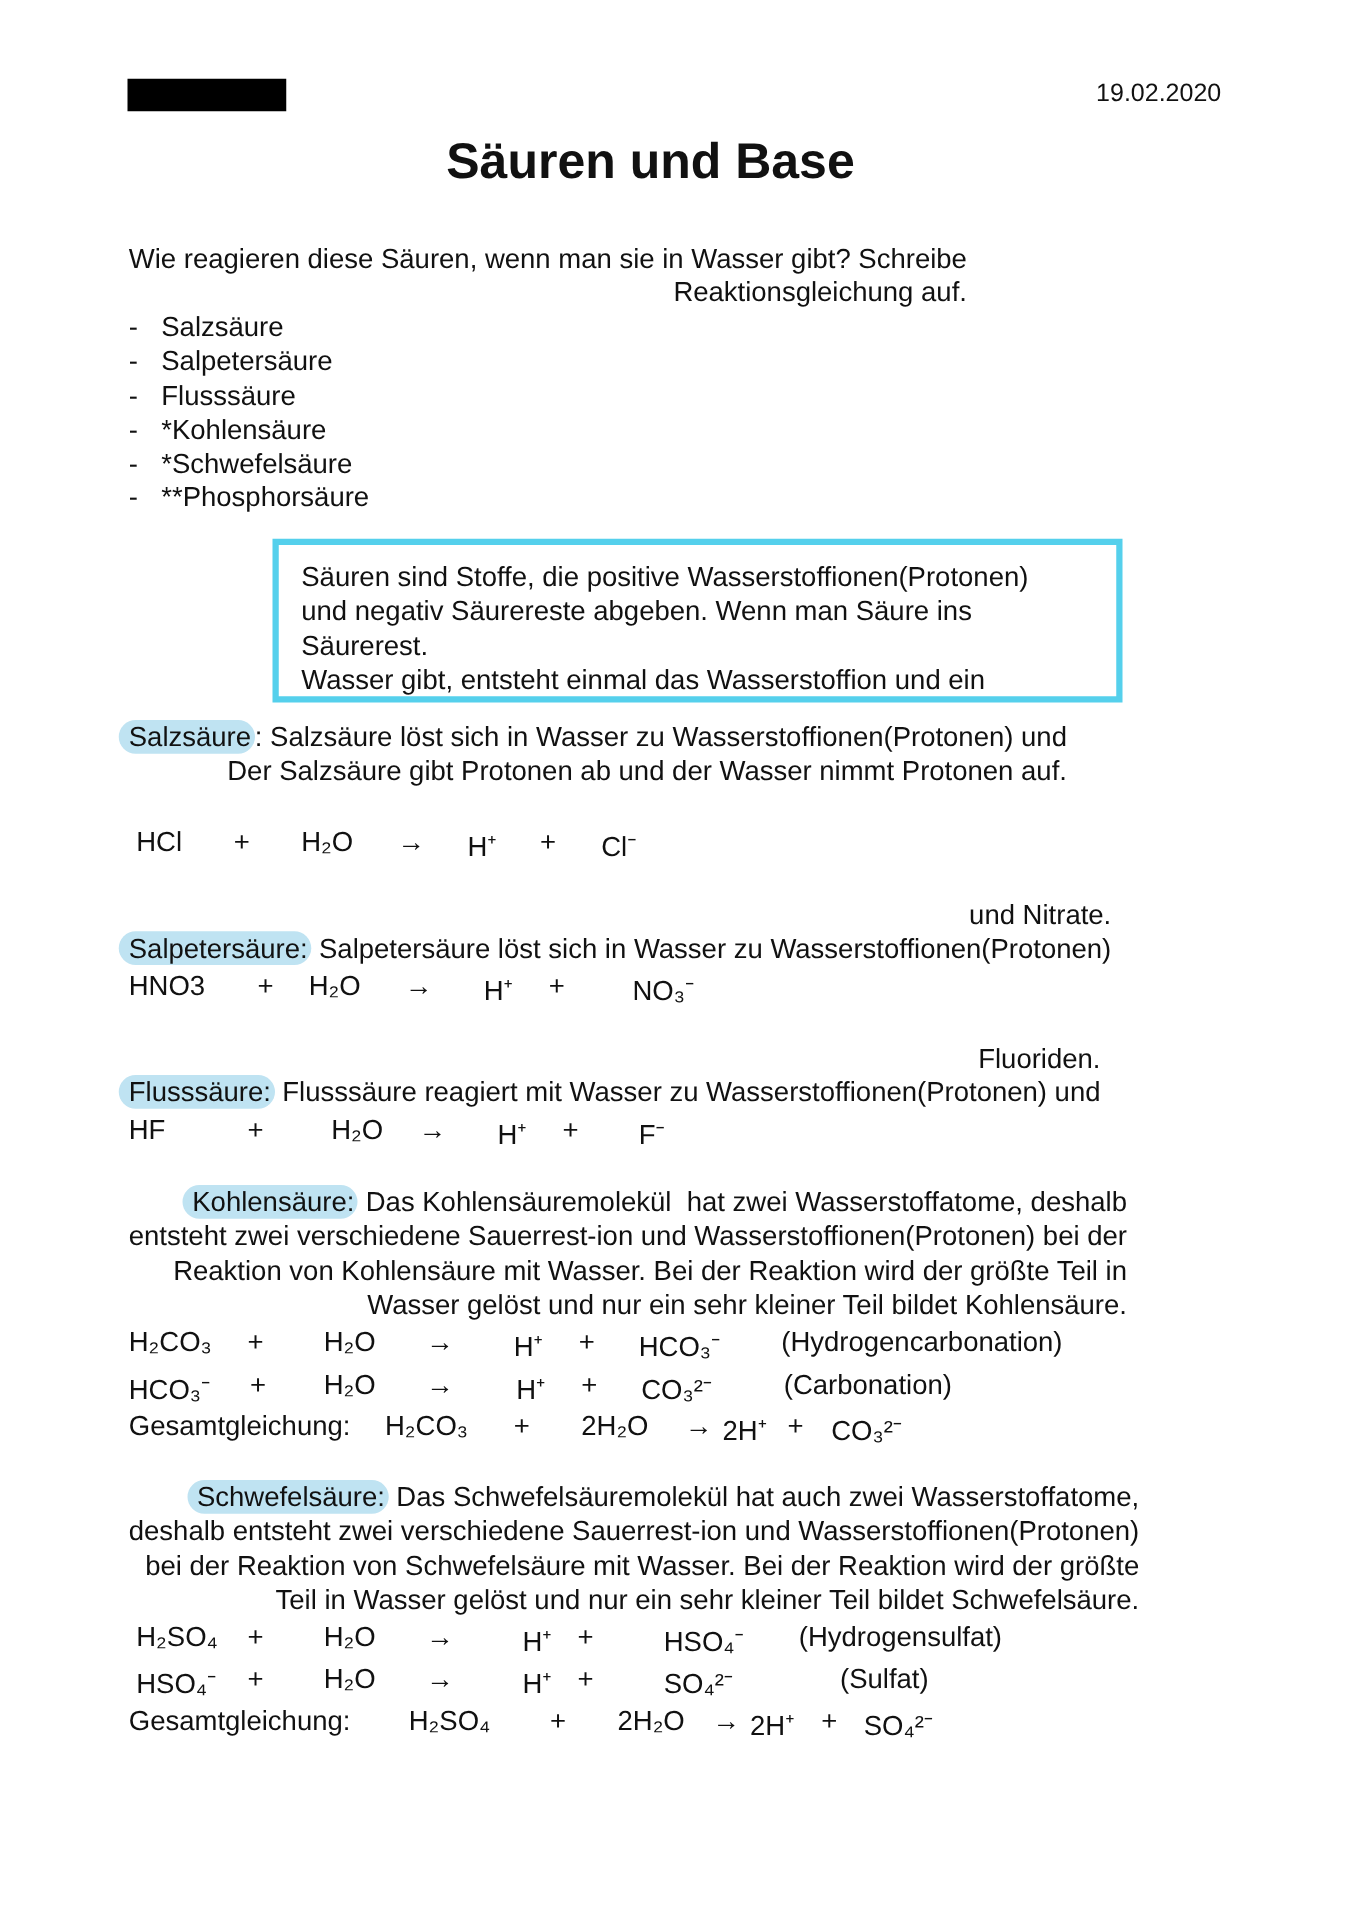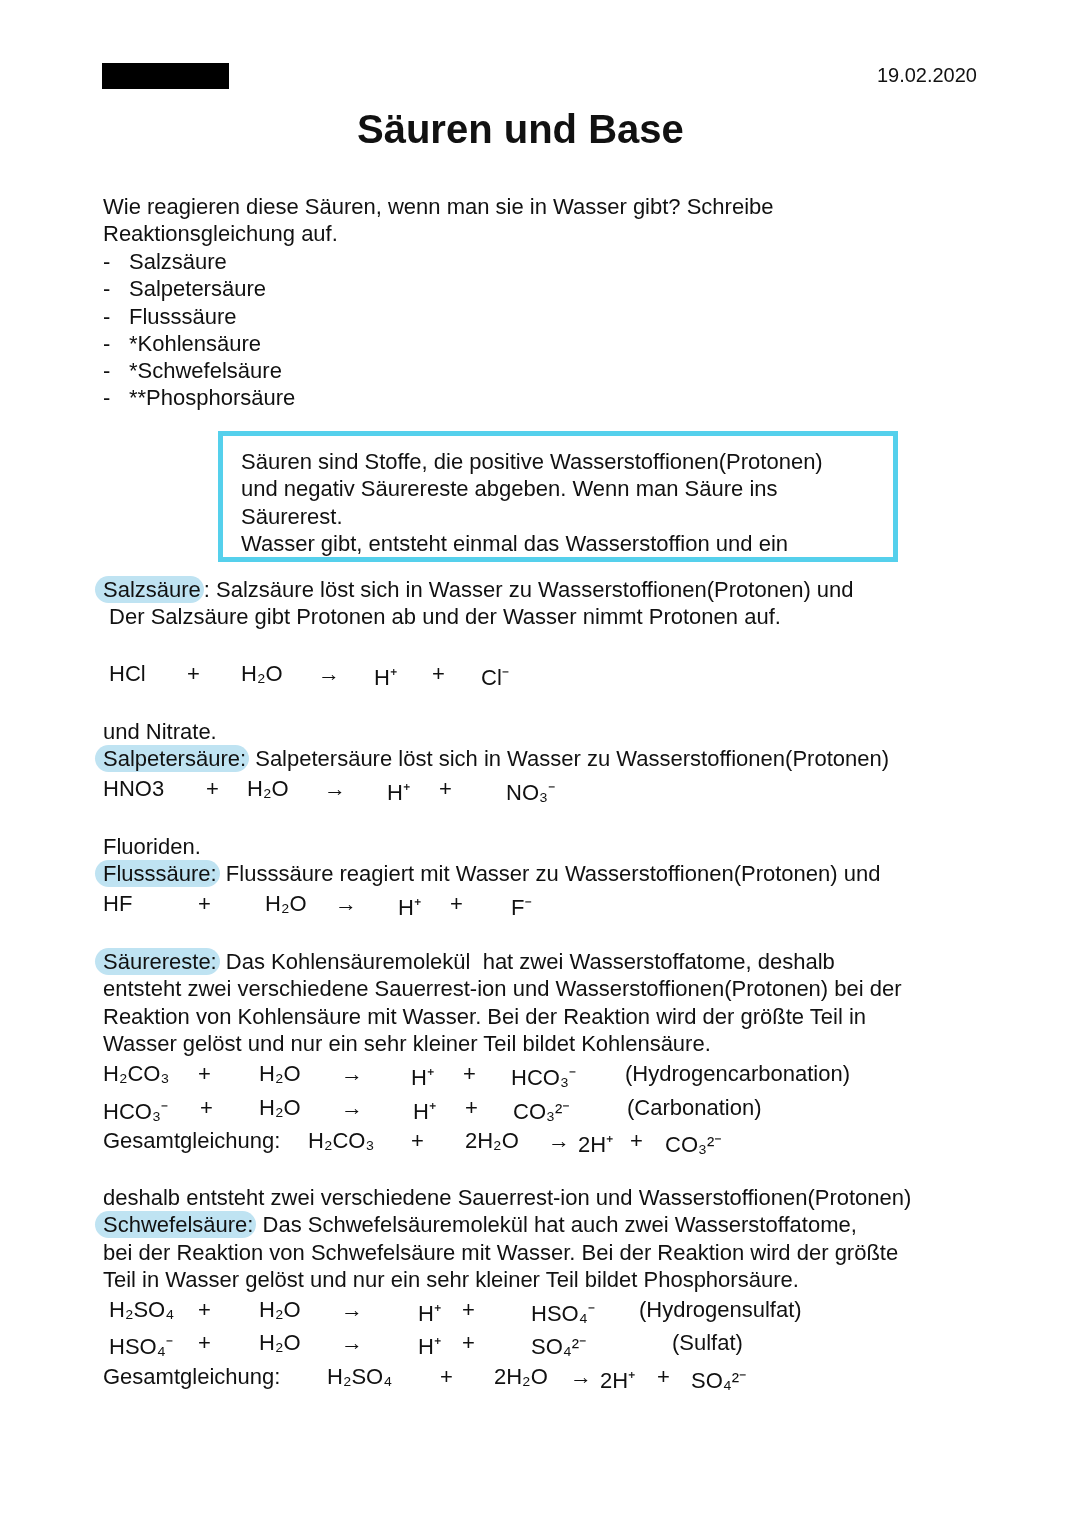--- a/index.html
+++ b/index.html
@@ -4,21 +4,21 @@
 <style>
   html, body { margin: 0; padding: 0; background: #ffffff; }
   body {
     width: 1080px; height: 1527px; position: relative; overflow: hidden;
     font-family: "Liberation Sans", sans-serif; color: #111111;
   }
   .abs { position: absolute; white-space: nowrap; }
   .redact { left: 102px; top: 63px; width: 127px; height: 26px; background: #000; }
   .date { right: 103px; top: 64px; font-size: 20px; }
   .title { left: 357px; top: 107px; font-size: 40px; font-weight: bold; }
-  .t { font-size: 22px; line-height: 27.3px; }
+  .t { font-size: 22px; line-height: 27.3px; text-align: right; }
   .intro { left: 103px; top: 193px; }
   .list { left: 103px; top: 248px; margin: 0; padding: 0; list-style: none; }
   .list li { font-size: 22px; line-height: 27.3px; display: flex; }
   .list .dash { width: 26px; display: inline-block; }
   .defbox {
     left: 218px; top: 431px; width: 670px; height: 121px;
     border: 5px solid #55d0ec; box-sizing: content-box;
   }
   .defbox .inner { position: absolute; left: 18px; top: 12px; font-size: 22px; line-height: 27.3px; white-space: nowrap; }
   .hl {
@@ -111,21 +111,21 @@
   <span style="left:103px">HF</span>
   <span style="left:198px">+</span>
   <span style="left:265px">H₂O</span>
   <span style="left:335px">→</span>
   <span style="left:398px">H⁺</span>
   <span style="left:450px">+</span>
   <span style="left:511px">F⁻</span>
 </div>
 
 <div class="abs t sec" style="top:948px;">
-  <div style="white-space:pre"><span class="hl">Säurereste:</span><span> Das Kohlensäuremolekül  hat zwei Wasserstoffatome, deshalb</span></div>
+  <div style="white-space:pre"><span class="hl">Kohlensäure:</span><span> Das Kohlensäuremolekül  hat zwei Wasserstoffatome, deshalb</span></div>
   <div>entsteht zwei verschiedene Sauerrest-ion und Wasserstoffionen(Protonen) bei der</div>
   <div>Reaktion von Kohlensäure mit Wasser. Bei der Reaktion wird der größte Teil in</div>
   <div>Wasser gelöst und nur ein sehr kleiner Teil bildet Kohlensäure.</div>
 </div>
 <div class="eq" style="left:0;top:1061px;">
   <span style="left:103px">H₂CO₃</span>
   <span style="left:198px">+</span>
   <span style="left:259px">H₂O</span>
   <span style="left:341px">→</span>
   <span style="left:411px">H⁺</span>
@@ -148,24 +148,24 @@
   <span style="left:308px">H₂CO₃</span>
   <span style="left:411px">+</span>
   <span style="left:465px">2H₂O</span>
   <span style="left:548px">→</span>
   <span style="left:578px">2H⁺</span>
   <span style="left:630px">+</span>
   <span style="left:665px">CO₃²⁻</span>
 </div>
 
 <div class="abs t sec" style="top:1184px;">
+  <div><span class="hl">Schwefelsäure:</span><span> Das Schwefelsäuremolekül hat auch zwei Wasserstoffatome,</span></div>
   <div>deshalb entsteht zwei verschiedene Sauerrest-ion und Wasserstoffionen(Protonen)</div>
-  <div><span class="hl">Schwefelsäure:</span><span> Das Schwefelsäuremolekül hat auch zwei Wasserstoffatome,</span></div>
   <div>bei der Reaktion von Schwefelsäure mit Wasser. Bei der Reaktion wird der größte</div>
-  <div>Teil in Wasser gelöst und nur ein sehr kleiner Teil bildet Phosphorsäure.</div>
+  <div>Teil in Wasser gelöst und nur ein sehr kleiner Teil bildet Schwefelsäure.</div>
 </div>
 <div class="eq" style="left:0;top:1297px;">
   <span style="left:109px">H₂SO₄</span>
   <span style="left:198px">+</span>
   <span style="left:259px">H₂O</span>
   <span style="left:341px">→</span>
   <span style="left:418px">H⁺</span>
   <span style="left:462px">+</span>
   <span style="left:531px">HSO₄⁻</span>
   <span style="left:639px">(Hydrogensulfat)</span>

